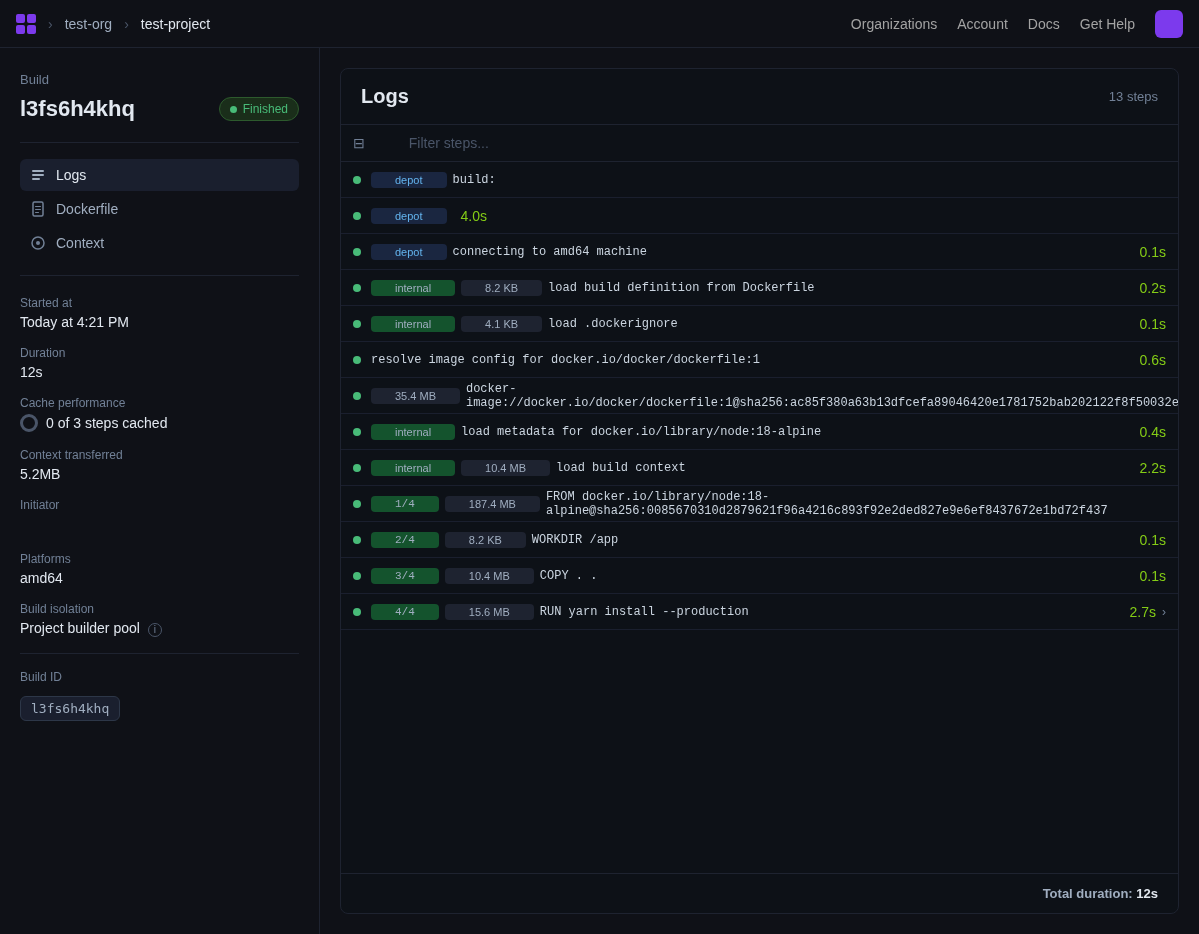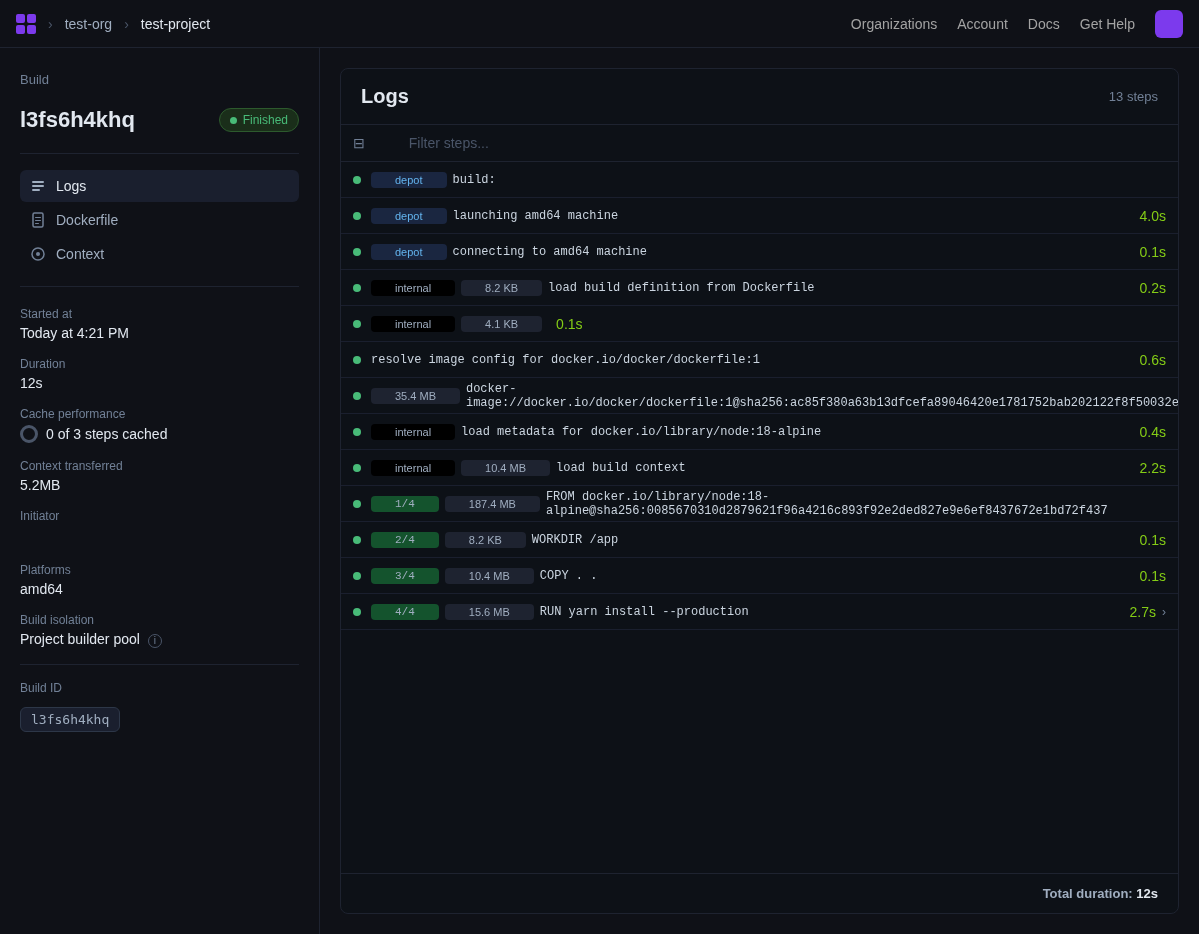--- a/index.html
+++ b/index.html
@@ -23,21 +23,21 @@
 
     
     .layout { display: flex; height: calc(934px - 48px); }
 
     
     .sidebar {
       width: 320px; min-width: 320px; background: #0f1117;
       border-right: 1px solid #1e2330; padding: 24px 20px;
       overflow-y: auto;
     }
-    .sidebar-build-label { font-size: 13px; color: #718096; margin-bottom: 20px; }
+    .sidebar-build-label { font-size: 13px; color: #718096; margin-bottom: 9px; }
     .sidebar-build-id-row { display: flex; align-items: center; justify-content: space-between; margin-bottom: 20px; }
     .sidebar-build-id { font-size: 22px; font-weight: 700; color: #e2e8f0; }
     .badge-finished {
       display: flex; align-items: center; gap: 6px;
       background: #1a2e1a; border: 1px solid #2d5a2d;
       color: #48bb78; padding: 4px 10px; border-radius: 20px; font-size: 12px; font-weight: 500;
     }
     .badge-dot { width: 7px; height: 7px; background: #48bb78; border-radius: 50%; display: inline-block; }
     .divider { border: none; border-top: 1px solid #1e2330; margin: 16px 0; }
     .nav-item {
@@ -86,21 +86,21 @@
       display: flex; align-items: center; padding: 0 12px;
       border-bottom: 1px solid #1a1f2e; min-height: 36px; cursor: pointer;
     }
     .status-dot { width: 8px; height: 8px; border-radius: 50%; background: #48bb78; flex-shrink: 0; margin-right: 10px; }
     .tag {
       display: inline-flex; align-items: center; justify-content: center;
       padding: 2px 24px; border-radius: 4px; font-size: 11px; font-weight: 500;
       margin-right: 6px; flex-shrink: 0; min-width: 52px;
     }
     .tag-depot { background: #1a2640; color: #63b3ed; }
-    .tag-internal { background: #000000; color: #a0aec0; }
+    .tag-internal { background: #14532d; color: #a0aec0; }
     .tag-size { background: #1e2330; color: #a0aec0; }
     .tag-step { background: #14532d; color: #a0aec0; font-family: Liberation Mono, monospace; min-width: 36px; }
     .log-text { flex: 1; font-family: 'Courier New', monospace; font-size: 12px; color: #cbd5e0; }
     .log-time { font-size: 14px; color: #84cc16; margin-left: 8px; flex-shrink: 0; text-align: center; }
     .log-chevron { color: #718096; font-size: 12px; margin-left: 6px; }
     .logs-footer {
       padding: 12px 20px; border-top: 1px solid #1e2330;
       display: flex; justify-content: flex-end; align-items: center;
     }
     .footer-duration { font-size: 13px; color: #a0aec0; font-weight: bold; }
@@ -229,40 +229,40 @@
 
         <div class="logs-table" id="logs-table">
             <div class="log-row">
               <div class="status-dot"></div>
               <span class="tag tag-depot">depot</span>
               <span class="log-text">build:</span>
             </div>
             <div class="log-row">
               <div class="status-dot"></div>
               <span class="tag tag-depot">depot</span>
-              <span class="log-text">launching amd64 machine</span>
               <span class="log-time">4.0s</span>
             </div>
             <div class="log-row">
               <div class="status-dot"></div>
               <span class="tag tag-depot">depot</span>
               <span class="log-text">connecting to amd64 machine</span>
               <span class="log-time">0.1s</span>
             </div>
             <div class="log-row">
               <div class="status-dot"></div>
               <span class="tag tag-internal">internal</span>
               <span class="tag tag-size">8.2 KB</span>
               <span class="log-text">load build definition from Dockerfile</span>
               <span class="log-time">0.2s</span>
             </div>
             <div class="log-row">
               <div class="status-dot"></div>
               <span class="tag tag-internal">internal</span>
               <span class="tag tag-size">4.1 KB</span>
+              <span class="log-text">load .dockerignore</span>
               <span class="log-time">0.1s</span>
             </div>
             <div class="log-row">
               <div class="status-dot"></div>
               <span class="log-text">resolve image config for docker.io/docker/dockerfile:1</span>
               <span class="log-time">0.6s</span>
             </div>
             <div class="log-row">
               <div class="status-dot"></div>
               <span class="tag tag-size">35.4 MB</span>

